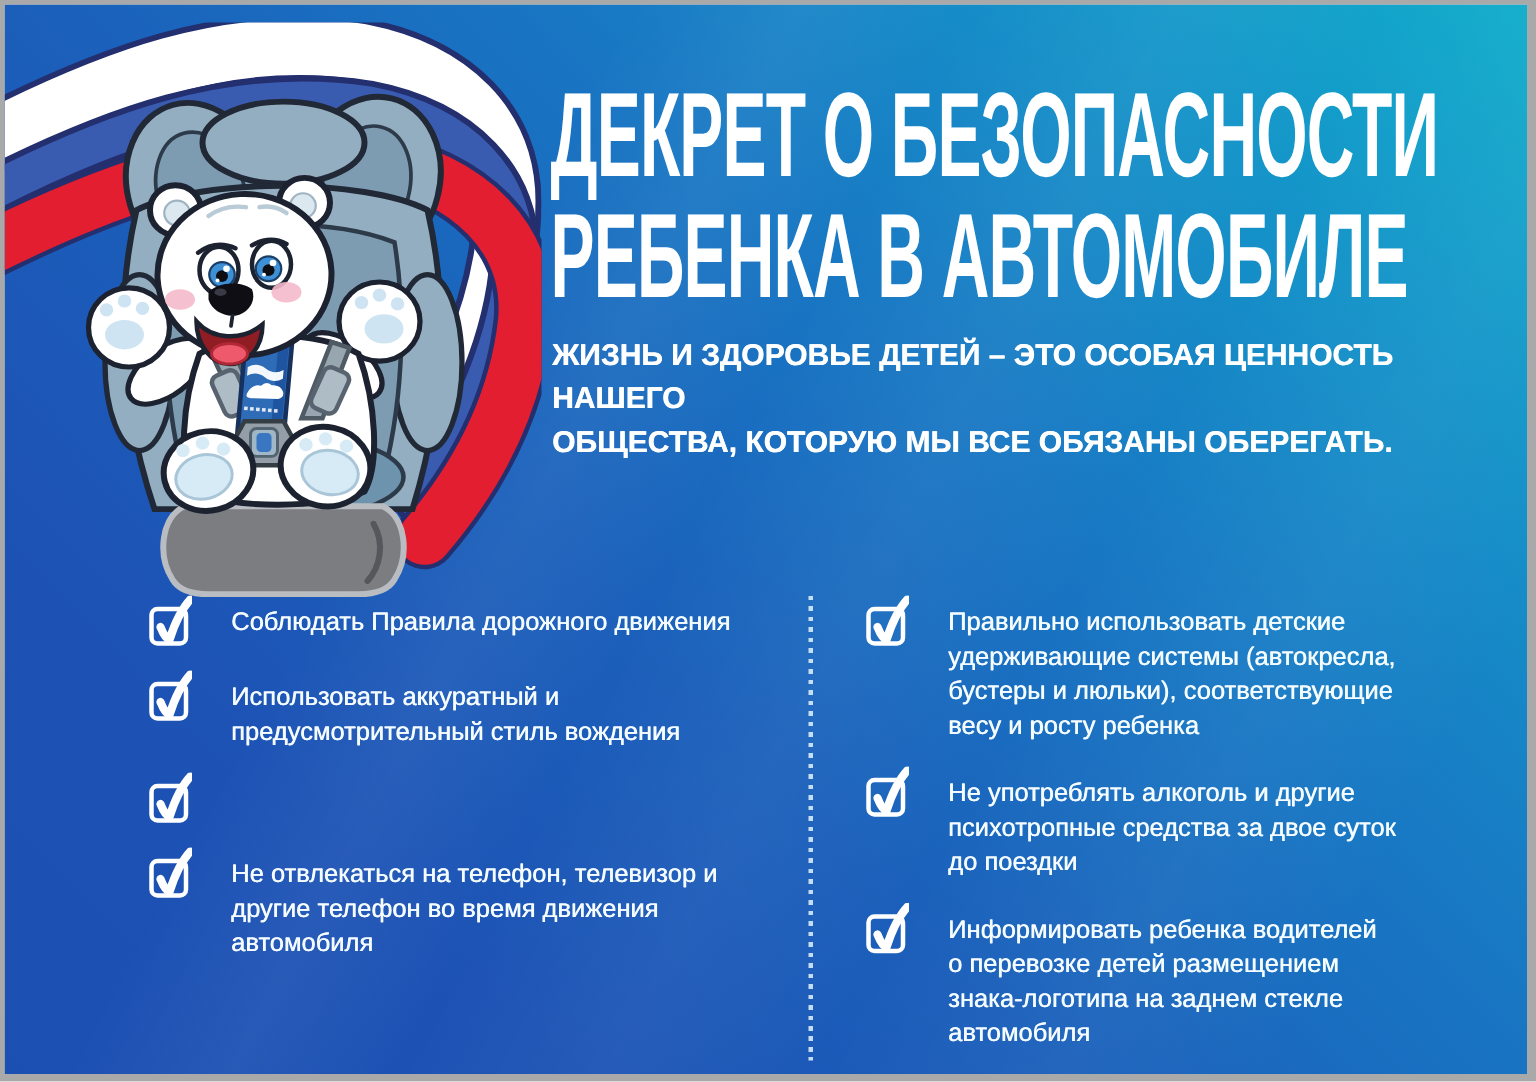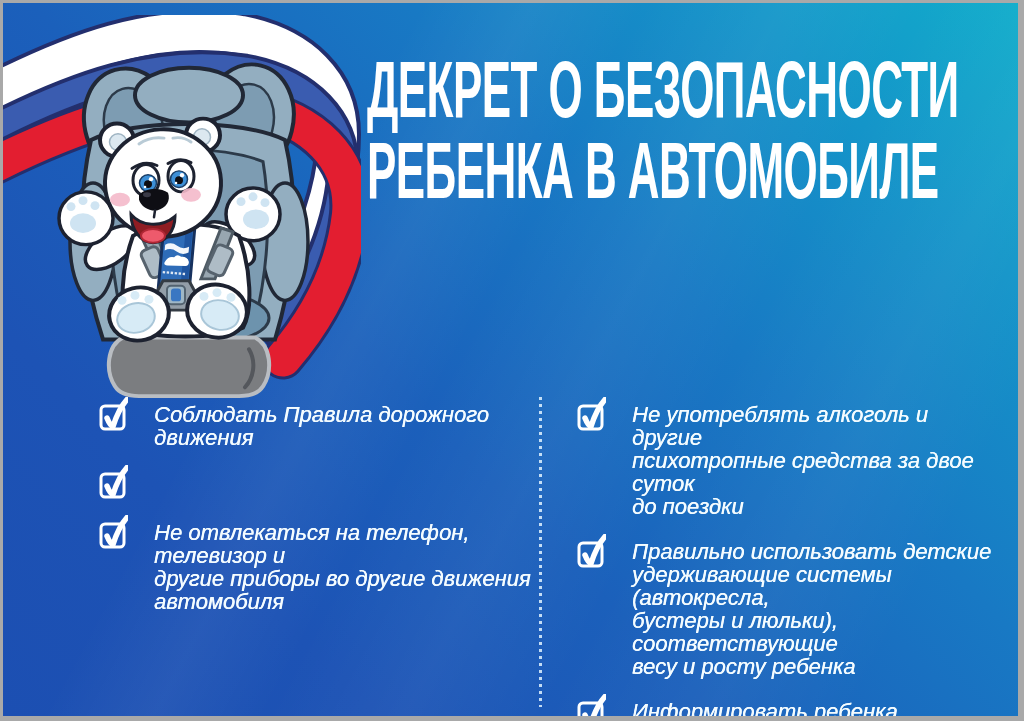--- a/index.html
+++ b/index.html
@@ -99,26 +99,25 @@
 
   .rule {
     display:flex;
     gap:26px;
     margin-bottom:16px;
     align-items:flex-start;
   }
   .rule .cbx { flex:0 0 30px; width:30px; height:34px; margin-top:0; }
   .rule .txt {
     color:#f4fcff;
-    font-size:22px;
+    font-size:17px;
     line-height:23px;
     white-space:pre-line;
     padding-top:6px;
     text-shadow:0.35px 0 0 currentColor;
-    font-style:italic;
   }
 
   .divider {
     position:absolute; left:536px; top:394px;
     width:3px; height:310px;
     background:repeating-linear-gradient(to bottom,
       rgba(225,243,255,0.85) 0 3px, transparent 3px 7px);
   }
 </style>
 </head>
@@ -238,75 +237,85 @@
         <path d="M128,204 C138,216 158,218 172,206 C172,222 162,233 150,233 C138,233 128,220 128,204 Z" fill="#8f1d23" stroke="#1d2230" stroke-width="3"></path>
         <ellipse cx="150" cy="226" rx="12" ry="7" fill="#ee5a6c" stroke="#b02735" stroke-width="2"></ellipse>
       </g>
     </svg>
 
     <div class="title">
       <div>ДЕКРЕТ О БЕЗОПАСНОСТИ</div>
       <div>РЕБЕНКА В АВТОМОБИЛЕ</div>
     </div>
 
+    <div class="subtitle">ЖИЗНЬ И ЗДОРОВЬЕ ДЕТЕЙ – ЭТО ОСОБАЯ ЦЕННОСТЬ НАШЕГО
+ОБЩЕСТВА, КОТОРУЮ МЫ ВСЕ ОБЯЗАНЫ ОБЕРЕГАТЬ.</div>
 
 
     <div class="divider"></div>
 
     <div class="rules left">
       <div class="rule">
         <svg class="cbx" viewBox="0 0 30 34">
             <rect x="3" y="9" width="23" height="23" rx="4" fill="none" stroke="#fff" stroke-width="3"></rect>
             <path d="M9,21 C11,26 13,29 15,29.5 C18,20 23,9 29,2.5" fill="none" stroke="#fff" stroke-width="5.5" stroke-linecap="round"></path>
           </svg>
         <div class="txt">Соблюдать Правила дорожного движения</div>
       </div>
       <div class="rule">
         <svg class="cbx" viewBox="0 0 30 34">
             <rect x="3" y="9" width="23" height="23" rx="4" fill="none" stroke="#fff" stroke-width="3"></rect>
             <path d="M9,21 C11,26 13,29 15,29.5 C18,20 23,9 29,2.5" fill="none" stroke="#fff" stroke-width="5.5" stroke-linecap="round"></path>
           </svg>
+        <div class="txt">Использовать аккуратный и
+предусмотрительный стиль вождения</div>
+      </div>
+      <div class="rule">
+        <svg class="cbx" viewBox="0 0 30 34">
+            <rect x="3" y="9" width="23" height="23" rx="4" fill="none" stroke="#fff" stroke-width="3"></rect>
+            <path d="M9,21 C11,26 13,29 15,29.5 C18,20 23,9 29,2.5" fill="none" stroke="#fff" stroke-width="5.5" stroke-linecap="round"></path>
+          </svg>
       </div>
       <div class="rule">
         <svg class="cbx" viewBox="0 0 30 34">
             <rect x="3" y="9" width="23" height="23" rx="4" fill="none" stroke="#fff" stroke-width="3"></rect>
             <path d="M9,21 C11,26 13,29 15,29.5 C18,20 23,9 29,2.5" fill="none" stroke="#fff" stroke-width="5.5" stroke-linecap="round"></path>
           </svg>
         <div class="txt">Не отвлекаться на телефон, телевизор и
-другие приборы во другие движения
+другие телефон во время движения
 автомобиля</div>
       </div>
 
     </div>
 
     <div class="rules right">
-      <div class="rule">
-        <svg class="cbx" viewBox="0 0 30 34">
-            <rect x="3" y="9" width="23" height="23" rx="4" fill="none" stroke="#fff" stroke-width="3"></rect>
-            <path d="M9,21 C11,26 13,29 15,29.5 C18,20 23,9 29,2.5" fill="none" stroke="#fff" stroke-width="5.5" stroke-linecap="round"></path>
-          </svg>
-        <div class="txt">Не употреблять алкоголь и другие
-психотропные средства за двое суток
-до поездки</div>
-      </div>
       <div class="rule">
         <svg class="cbx" viewBox="0 0 30 34">
             <rect x="3" y="9" width="23" height="23" rx="4" fill="none" stroke="#fff" stroke-width="3"></rect>
             <path d="M9,21 C11,26 13,29 15,29.5 C18,20 23,9 29,2.5" fill="none" stroke="#fff" stroke-width="5.5" stroke-linecap="round"></path>
           </svg>
         <div class="txt">Правильно использовать детские
 удерживающие системы (автокресла,
 бустеры и люльки), соответствующие
 весу и росту ребенка</div>
       </div>
       <div class="rule">
         <svg class="cbx" viewBox="0 0 30 34">
             <rect x="3" y="9" width="23" height="23" rx="4" fill="none" stroke="#fff" stroke-width="3"></rect>
             <path d="M9,21 C11,26 13,29 15,29.5 C18,20 23,9 29,2.5" fill="none" stroke="#fff" stroke-width="5.5" stroke-linecap="round"></path>
           </svg>
+        <div class="txt">Не употреблять алкоголь и другие
+психотропные средства за двое суток
+до поездки</div>
+      </div>
+      <div class="rule">
+        <svg class="cbx" viewBox="0 0 30 34">
+            <rect x="3" y="9" width="23" height="23" rx="4" fill="none" stroke="#fff" stroke-width="3"></rect>
+            <path d="M9,21 C11,26 13,29 15,29.5 C18,20 23,9 29,2.5" fill="none" stroke="#fff" stroke-width="5.5" stroke-linecap="round"></path>
+          </svg>
         <div class="txt">Информировать ребенка водителей
 о перевозке детей размещением
 знака-логотипа на заднем стекле
 автомобиля</div>
       </div>
     </div>
 
   </div>
 </div>
 

